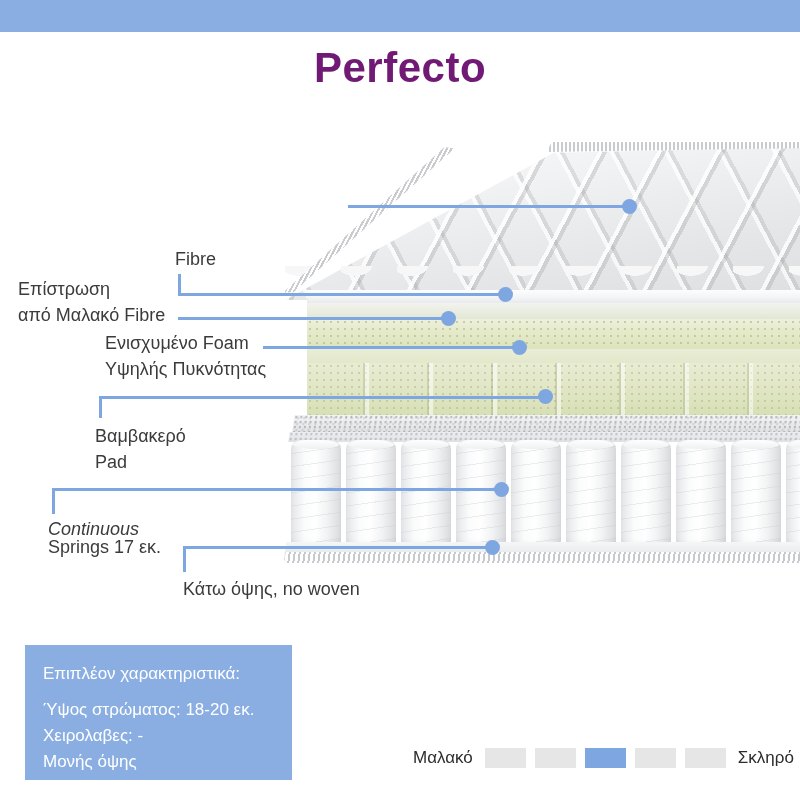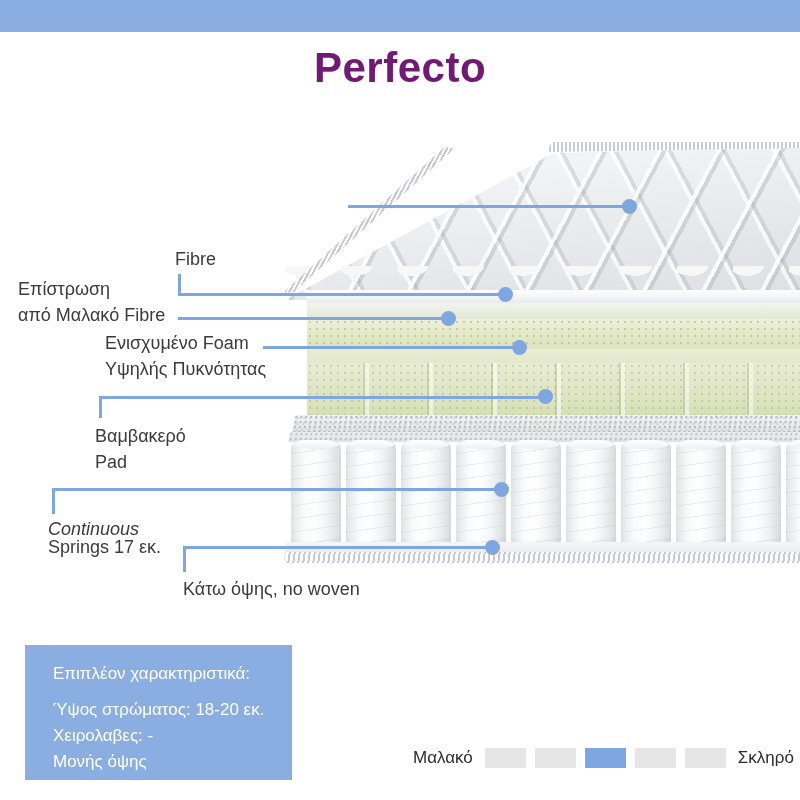--- a/index.html
+++ b/index.html
@@ -153,21 +153,21 @@
 
   .clabel{
     position:absolute;color:#3b3b3b;font-size:18px;line-height:26px;
     white-space:pre;
   }
 
   
   .infobox{
     position:absolute;left:25px;top:645px;width:267px;height:135px;
     background:#8aaee2;color:#ffffff;
-    padding:14px 0 0 28px;box-sizing:border-box;
+    padding:14px 0 0 18px;box-sizing:border-box;
   }
   .infobox .hdr{font-size:17px;line-height:30px;}
   .infobox .row{font-size:17px;line-height:26px;}
   .infobox .spacer{height:8px;}
 
   
   .firm{position:absolute;left:383px;top:748px;display:flex;align-items:center;margin-left:30px;}
   .firm .cap{font-size:17px;color:#2c2c2c;}
   .firm .segs{display:flex;margin:0 12px;}
   .firm .seg{width:41px;height:20px;background:#e6e6e6;margin-right:9px;}

